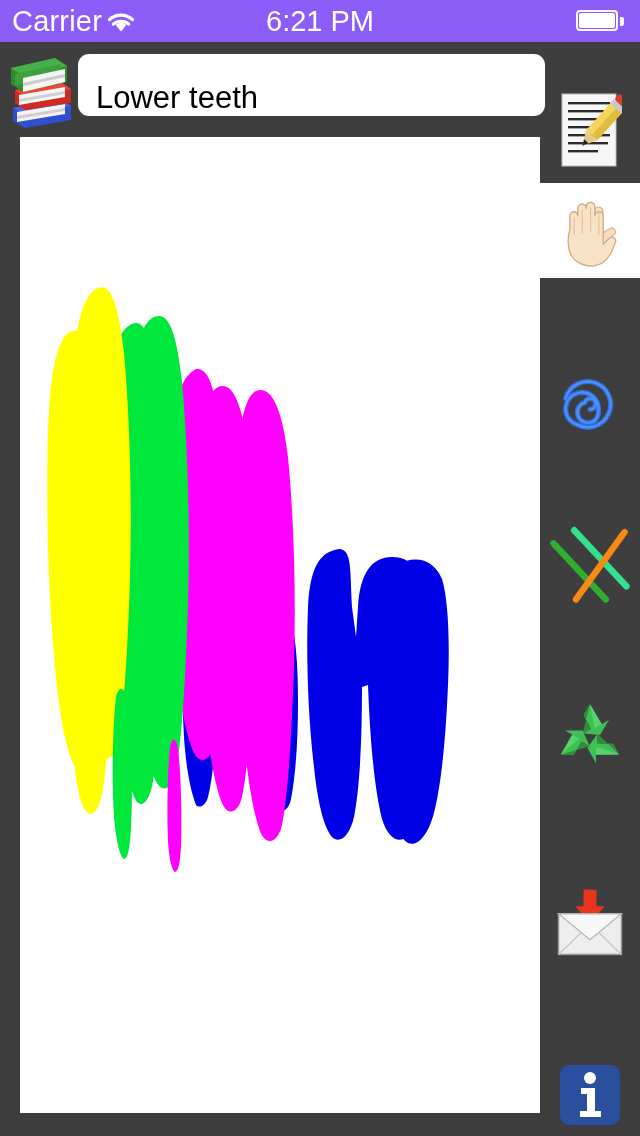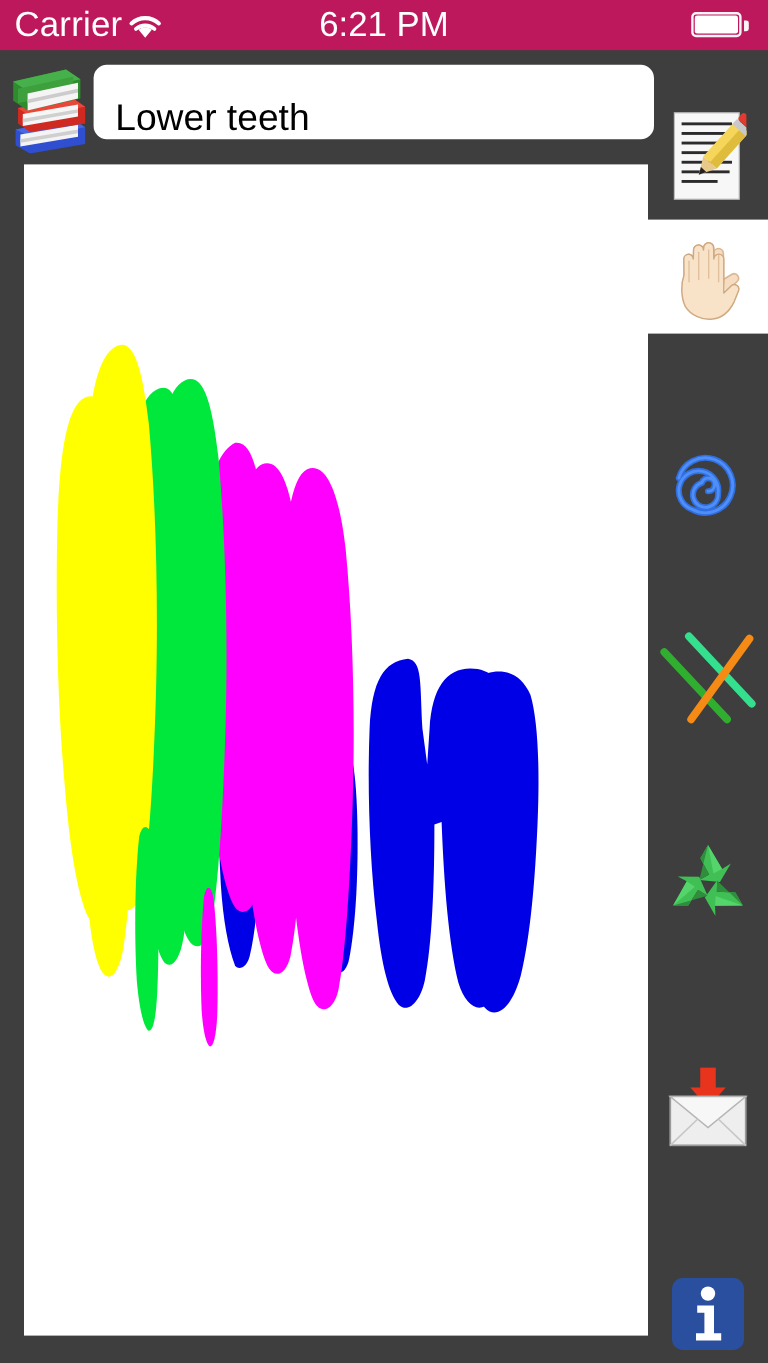--- a/index.html
+++ b/index.html
@@ -17,21 +17,21 @@
     height: 1136px;
     overflow: hidden;
     background: #3e3e3e;
   }
 
   
   #status-bar {
     position: absolute;
     left: 0; top: 0;
     width: 640px; height: 42px;
-    background: #be185d;
+    background: #8b5cf6;
   }
   #carrier-label {
     position: absolute;
     left: 12px; top: 3px;
     font-size: 29px;
     color: #ffffff;
     letter-spacing: 0.2px;
     line-height: 36px;
   }
   #wifi-icon {

